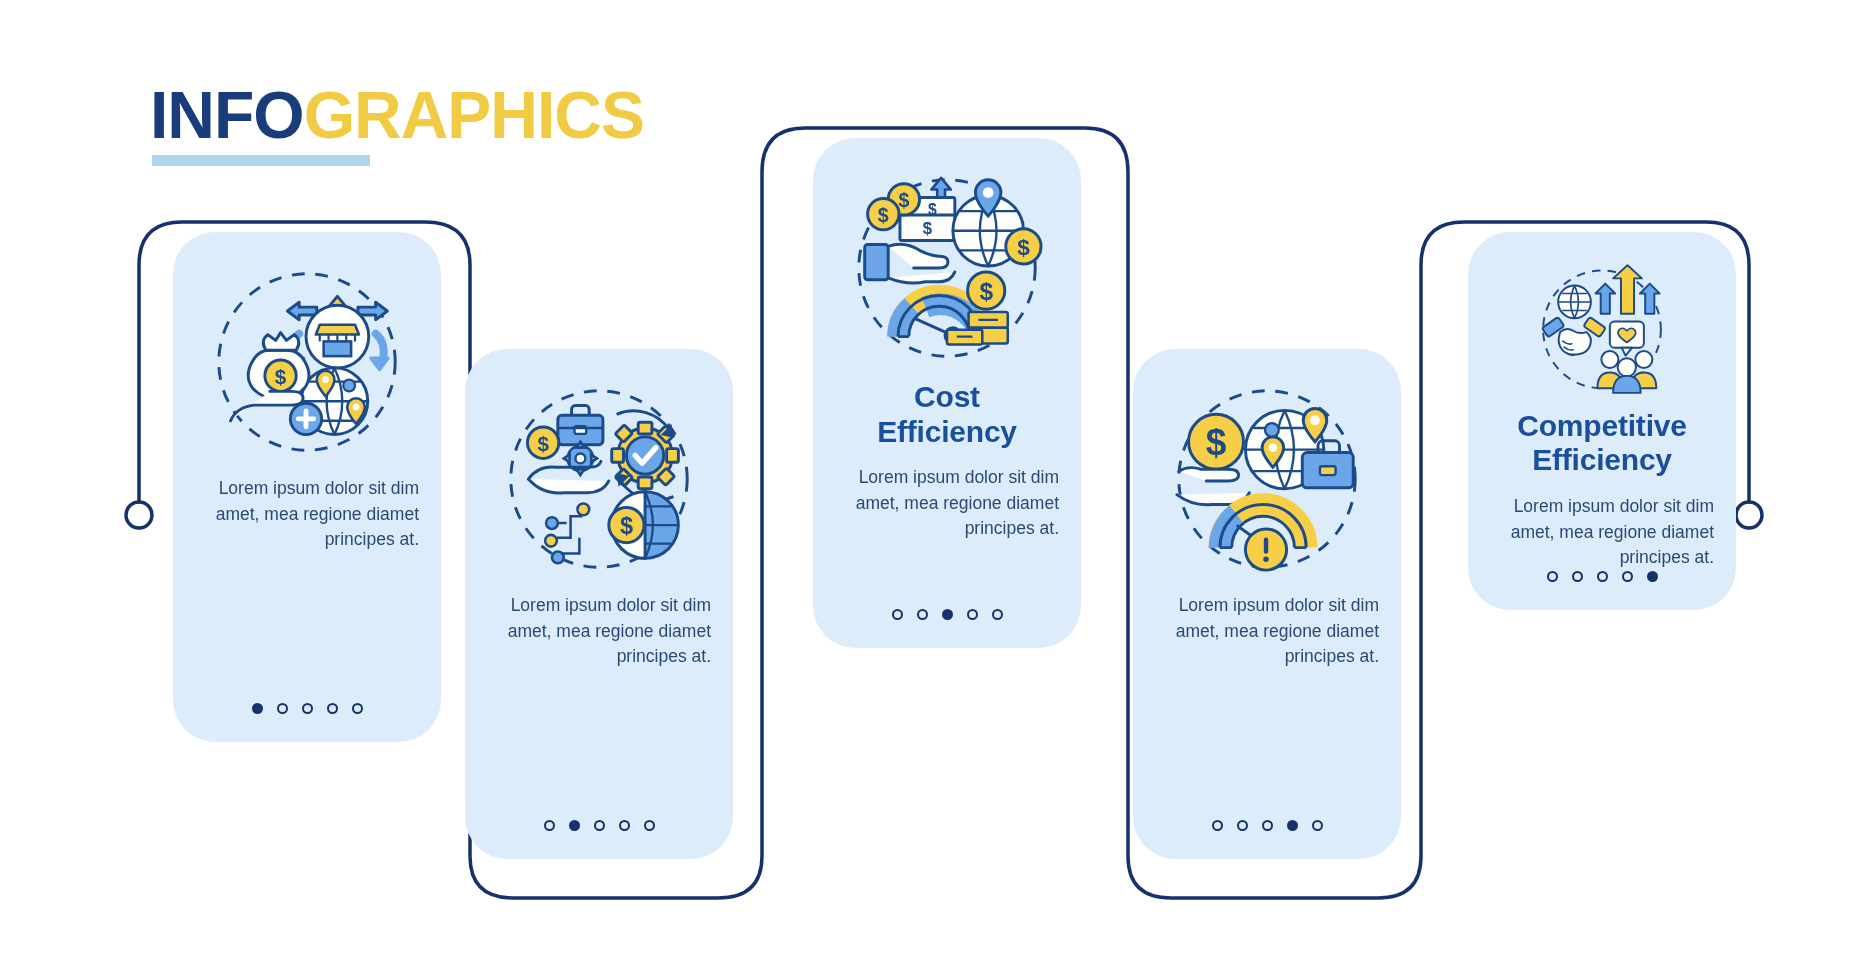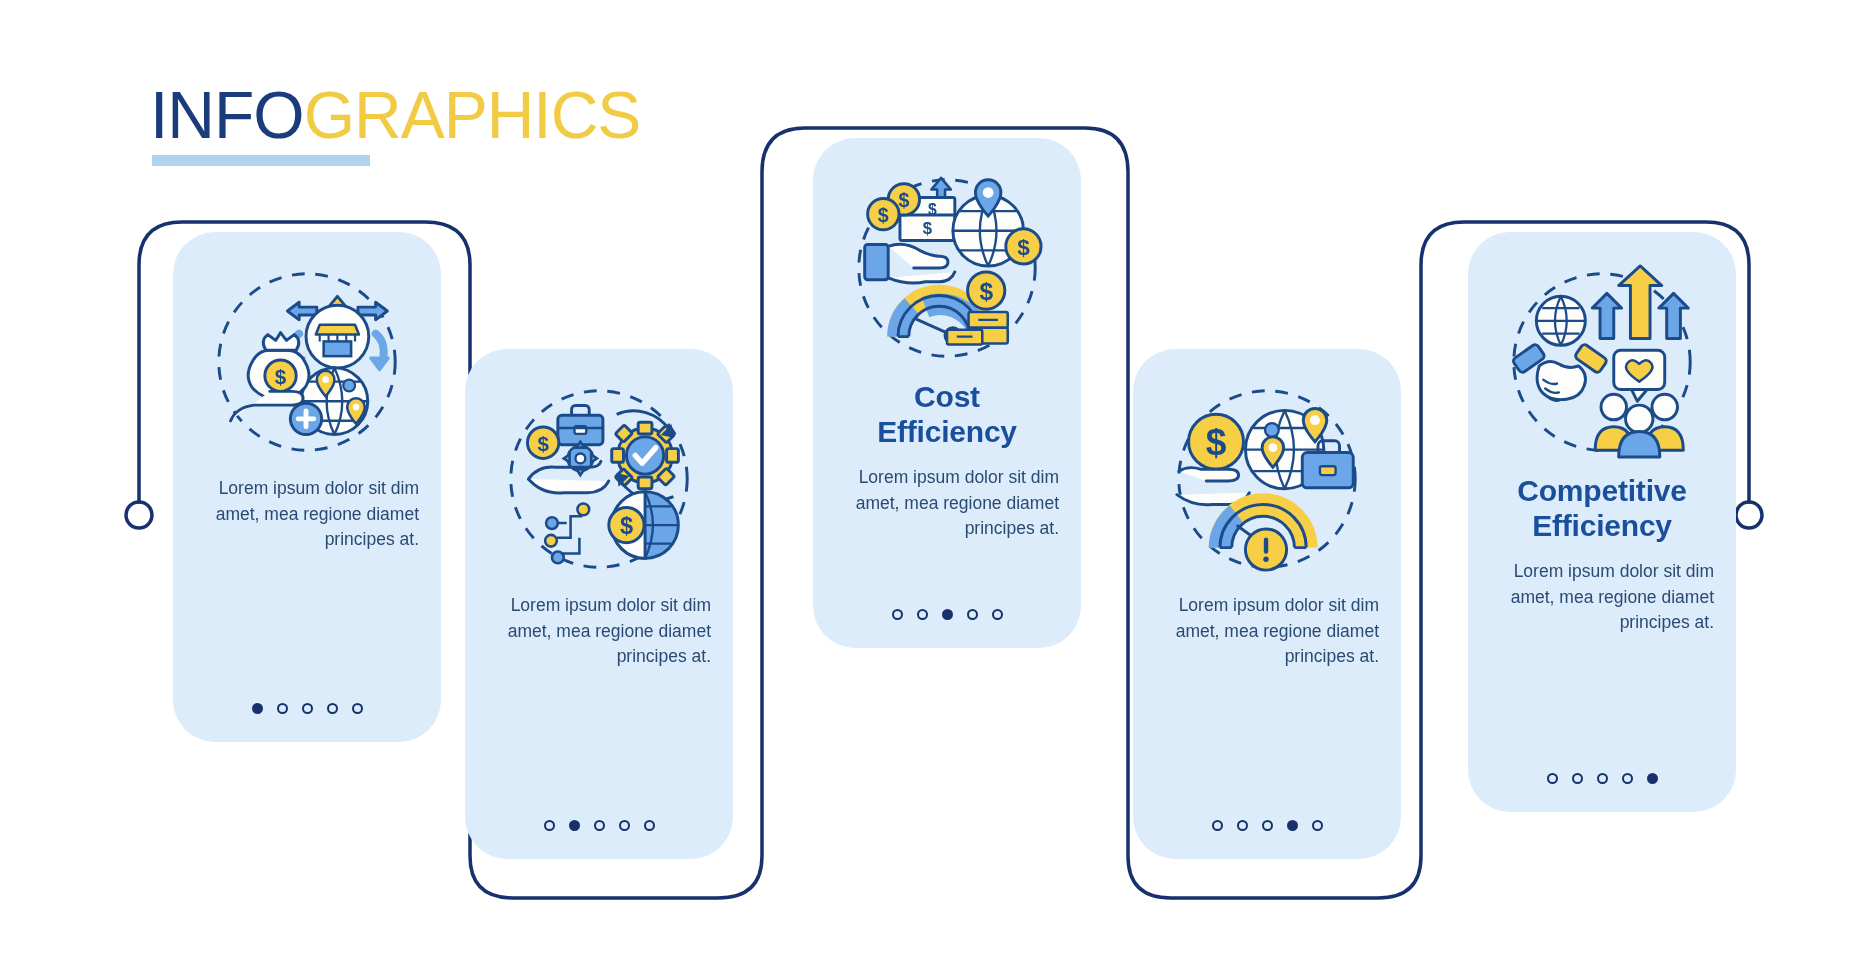--- a/index.html
+++ b/index.html
@@ -12,21 +12,21 @@
   #stage {
     position: relative;
     width: 1865px; height: 980px;
     background: #ffffff;
   }
 
   
   .title-wrap { position: absolute; left: 150px; top: 82px; }
   .title {
     font-size: 66px;
-    font-weight: 400;
+    font-weight: 700;
     letter-spacing: -1px;
     line-height: 1;
     white-space: nowrap;
     text-align: right;
   }
   .title .part-a { color: #1a3c7a; }
   .title .part-b { color: #f2cb45; }
   .title-rule {
     position: absolute;
     left: 152px; top: 155px;
@@ -44,21 +44,21 @@
     border-radius: 42px;
     display: flex;
     flex-direction: column;
     align-items: center;
     padding: 26px 22px 0 22px;
   }
   .card-1 { left: 173px; top: 232px;  width: 268px; height: 510px; }
   .card-2 { left: 465px; top: 349px;  width: 268px; height: 510px; }
   .card-3 { left: 813px; top: 138px;  width: 268px; height: 510px; }
   .card-4 { left: 1133px; top: 349px; width: 268px; height: 510px; }
-  .card-5 { left: 1468px; top: 232px; width: 268px; height: 580px; }
+  .card-5 { left: 1468px; top: 232px; width: 268px; height: 378px; }
 
   .icon-box {
     width: 196px; height: 196px;
     margin-top: 6px;
     display: block;
   }
   .card-title {
     margin-top: 14px;
     color: #1a4f9c;
     font-size: 30px;

